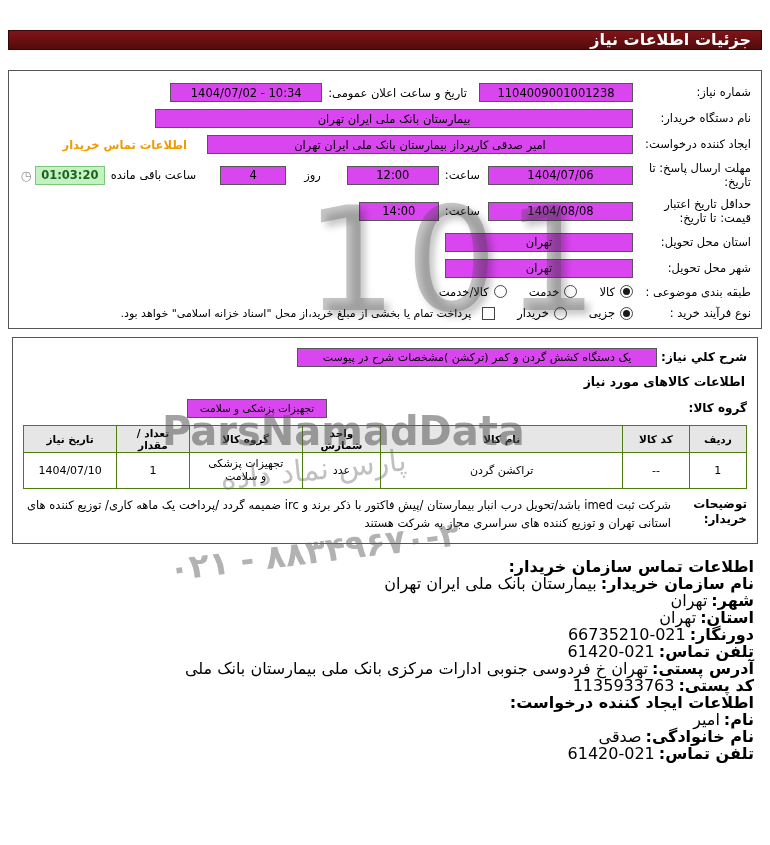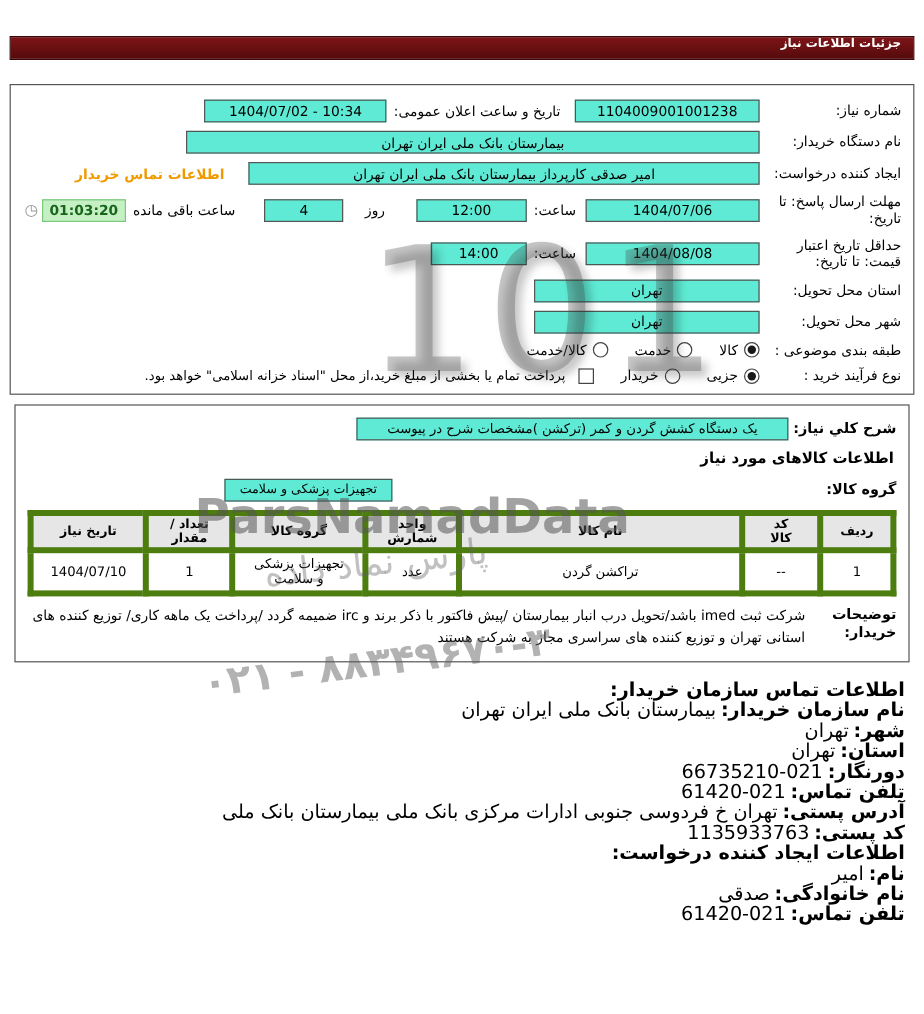--- a/index.html
+++ b/index.html
@@ -5,30 +5,30 @@
   *{box-sizing:border-box;margin:0;padding:0}
   html,body{width:770px;height:845px}
   body{
     position:relative;overflow:hidden;background:#ffffff;color:#000;
     font-family:"DejaVu Sans",sans-serif;direction:rtl;font-size:12px;
   }
   
   .titlebar{
     margin:30px 8px 0;height:20px;
     background:linear-gradient(#7e1518,#550a0c);
-    border:1px solid #3a0506;color:#fff;font-weight:bold;font-size:10px;
-    display:flex;align-items:flex-start;padding:0 10px;
+    border:1px solid #3a0506;color:#fff;font-weight:bold;font-size:16px;
+    display:flex;align-items:flex-end;padding:0 10px;
   }
   
   .form-section{margin:20px 8px 0;border:1px solid #555;padding:12px 10px 4px;background:#fff}
   .row{display:flex;align-items:center;margin-bottom:7px}
   .lblcol{width:118px;font-size:11.5px;line-height:1.25;padding-left:4px}
   .lbl{font-size:11.5px;white-space:nowrap}
   .inp{
-    border:1px solid #555;background:#5eead4;height:19px;
+    border:1px solid #555;background:#d946ef;height:19px;
     display:flex;align-items:center;justify-content:center;
     font-size:11.5px;overflow:hidden;white-space:nowrap;
   }
   .num{direction:ltr}
   .orange-link{color:#ef9b00;font-weight:bold;font-size:11.5px;margin-right:20px;white-space:nowrap;cursor:pointer}
   .timer{
     width:70px;height:19px;background:#c4f0c4;border:1px solid #7bc87b;color:#17641a;
     font-weight:bold;font-size:11.5px;display:flex;align-items:center;justify-content:center;
   }
   .clock-icon{color:#9a9a9a;font-size:13px;margin-right:3px}
@@ -42,21 +42,21 @@
     flex:0 0 auto;margin-left:5px;
   }
   .optlbl{margin-left:22px}
   .note-text{font-size:11px;white-space:nowrap;margin-right:6px}
   
   .goods-section{margin:8px 12px 0;border:1px solid #555;padding:10px 10px 10px;background:#fff}
   .blbl{font-weight:bold;font-size:12px;line-height:1.25}
   .items-title{margin:4px 2px 9px;font-size:12.5px}
   .group-row .inp{margin-right:330px}
   table{width:100%;border-collapse:collapse;font-size:11px;margin-top:2px}
-  th,td{border:5px solid #4d7c0f;text-align:center;vertical-align:middle;padding:1px 14px}
+  th,td{border:1px solid #4d7c0f;text-align:center;vertical-align:middle;padding:1px 14px}
   th{background:#e6e6e6;font-weight:bold;height:21px;font-size:10.5px}
   td{height:36px}
   .notes{display:flex;margin-top:8px;align-items:flex-start}
   .notes .blbl{width:76px;flex:0 0 auto}
   .notes p{flex:1;font-size:11.5px;line-height:1.55;text-align:right}
   
   .contact{margin:14px 16px 0;font-size:16px}
   .cline{line-height:17px}
   .cline b{margin-left:4px}
   

